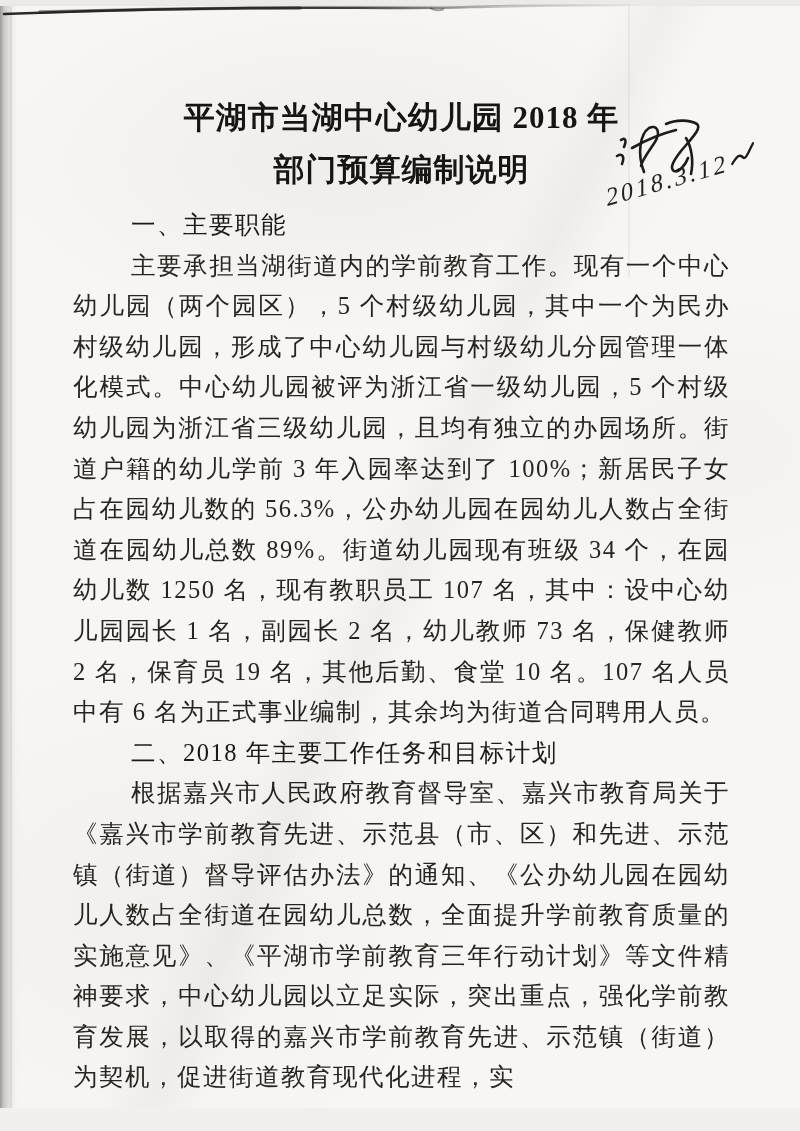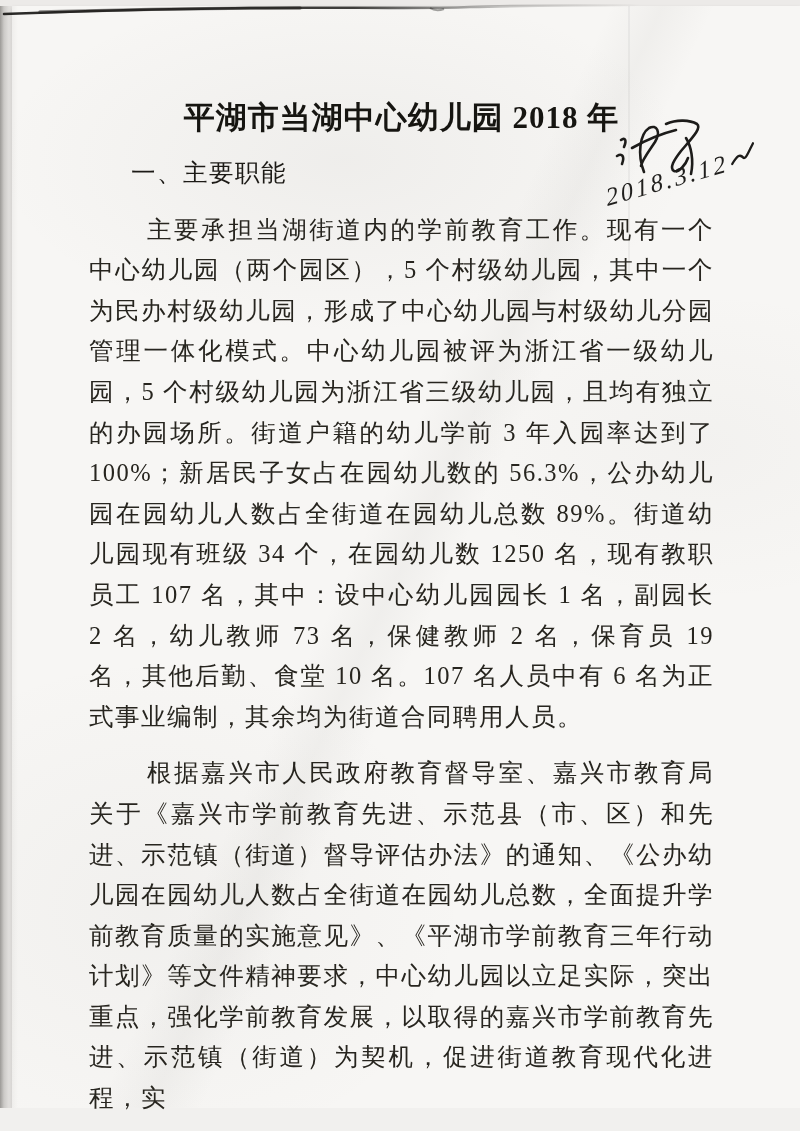--- a/index.html
+++ b/index.html
@@ -78,21 +78,21 @@
     text-align: justify;
   }
   .section-heading {
     margin: 0;
     font-size: 24.5px;
     font-weight: normal;
     text-indent: 58px;
     color: #1c1a16;
   }
   .body-text p {
-    margin: 16px;
+    margin: 0;
     text-indent: 58px;
   }
   
   .handwriting {
     position: absolute;
     left: 598px; top: 116px;
     width: 195px; height: 120px;
     color: #1d1c1a;
     pointer-events: none;
   }
@@ -134,25 +134,27 @@
     </linearGradient>
   </defs>
   <path d="M4,14 C80,11 160,9 250,8 C330,7 420,9 470,7 C530,5 590,6 640,5" fill="none" stroke="url(#edgeFade)" stroke-width="2.6" stroke-linecap="round"></path>
   <path d="M40,12 C110,10 190,8 300,8" fill="none" stroke="#1f1e1c" stroke-opacity="0.5" stroke-width="3.4" stroke-linecap="round"></path>
   <path d="M430,8 q6,4 14,1" fill="none" stroke="#1f1e1c" stroke-opacity="0.4" stroke-width="2"></path>
 </svg>
 
 <div class="content">
   <div class="title-block">
     <div>平湖市当湖中心幼儿园 2018 年</div>
+    <div>部门预算编制说明</div>
   </div>
 
   <div class="body-text">
     <h2 class="section-heading">一、主要职能</h2>
     <p>主要承担当湖街道内的学前教育工作。现有一个中心幼儿园（两个园区），5 个村级幼儿园，其中一个为民办村级幼儿园，形成了中心幼儿园与村级幼儿分园管理一体化模式。中心幼儿园被评为浙江省一级幼儿园，5 个村级幼儿园为浙江省三级幼儿园，且均有独立的办园场所。街道户籍的幼儿学前 3 年入园率达到了 100%；新居民子女占在园幼儿数的 56.3%，公办幼儿园在园幼儿人数占全街道在园幼儿总数 89%。街道幼儿园现有班级 34 个，在园幼儿数 1250 名，现有教职员工 107 名，其中：设中心幼儿园园长 1 名，副园长 2 名，幼儿教师 73 名，保健教师 2 名，保育员 19 名，其他后勤、食堂 10 名。107 名人员中有 6 名为正式事业编制，其余均为街道合同聘用人员。</p>
+    <h2 class="section-heading">二、2018 年主要工作任务和目标计划</h2>
     <p>根据嘉兴市人民政府教育督导室、嘉兴市教育局关于《嘉兴市学前教育先进、示范县（市、区）和先进、示范镇（街道）督导评估办法》的通知、《公办幼儿园在园幼儿人数占全街道在园幼儿总数，全面提升学前教育质量的实施意见》、《平湖市学前教育三年行动计划》等文件精神要求，中心幼儿园以立足实际，突出重点，强化学前教育发展，以取得的嘉兴市学前教育先进、示范镇（街道）为契机，促进街道教育现代化进程，实</p>
   </div>
 </div>
 
 <div class="handwriting">
   <svg class="hw-signature" width="120" height="68" viewBox="0 0 120 68" aria-hidden="true">
     <g fill="none" stroke="#1d1c1a" stroke-width="2.6" stroke-linecap="round" stroke-linejoin="round">
       <path d="M7,24 c4,-3 6,0 3,7"></path>
       <path d="M3,40 c5,-3 8,0 5,8"></path>
       <path d="M30,56 C23,38 26,18 35,12 C43,8 47,16 41,26 C35,35 28,44 27,50"></path>

